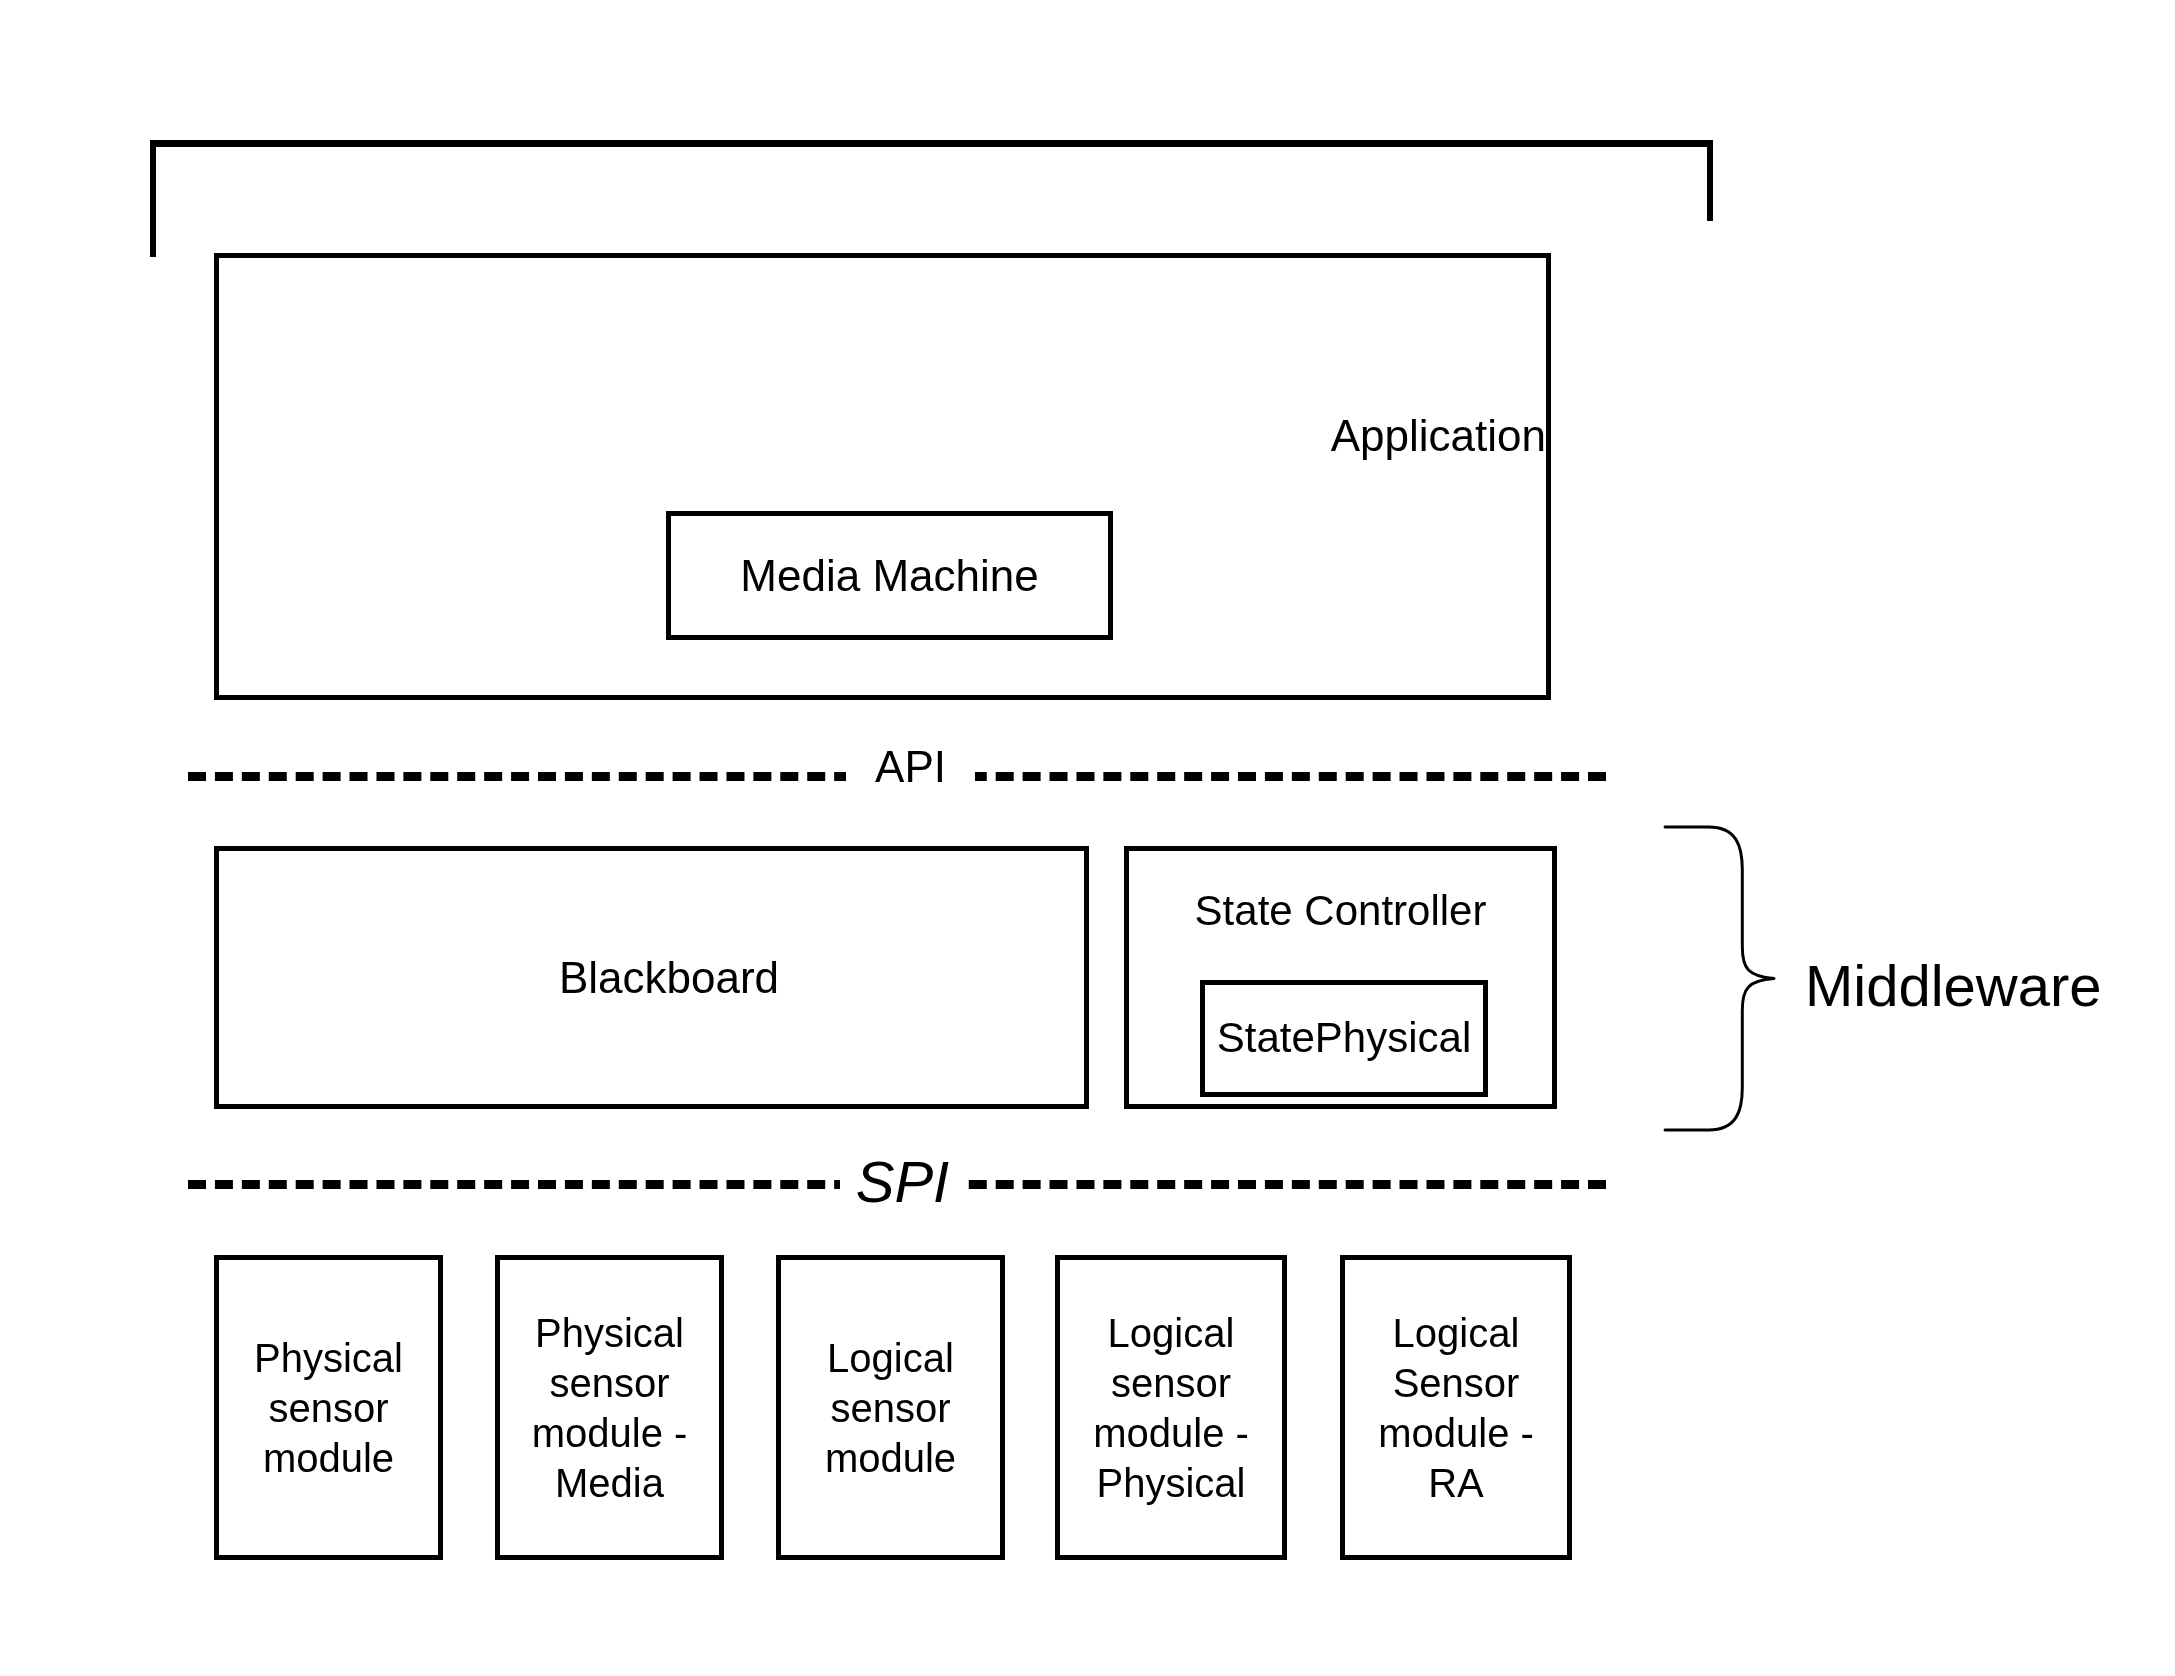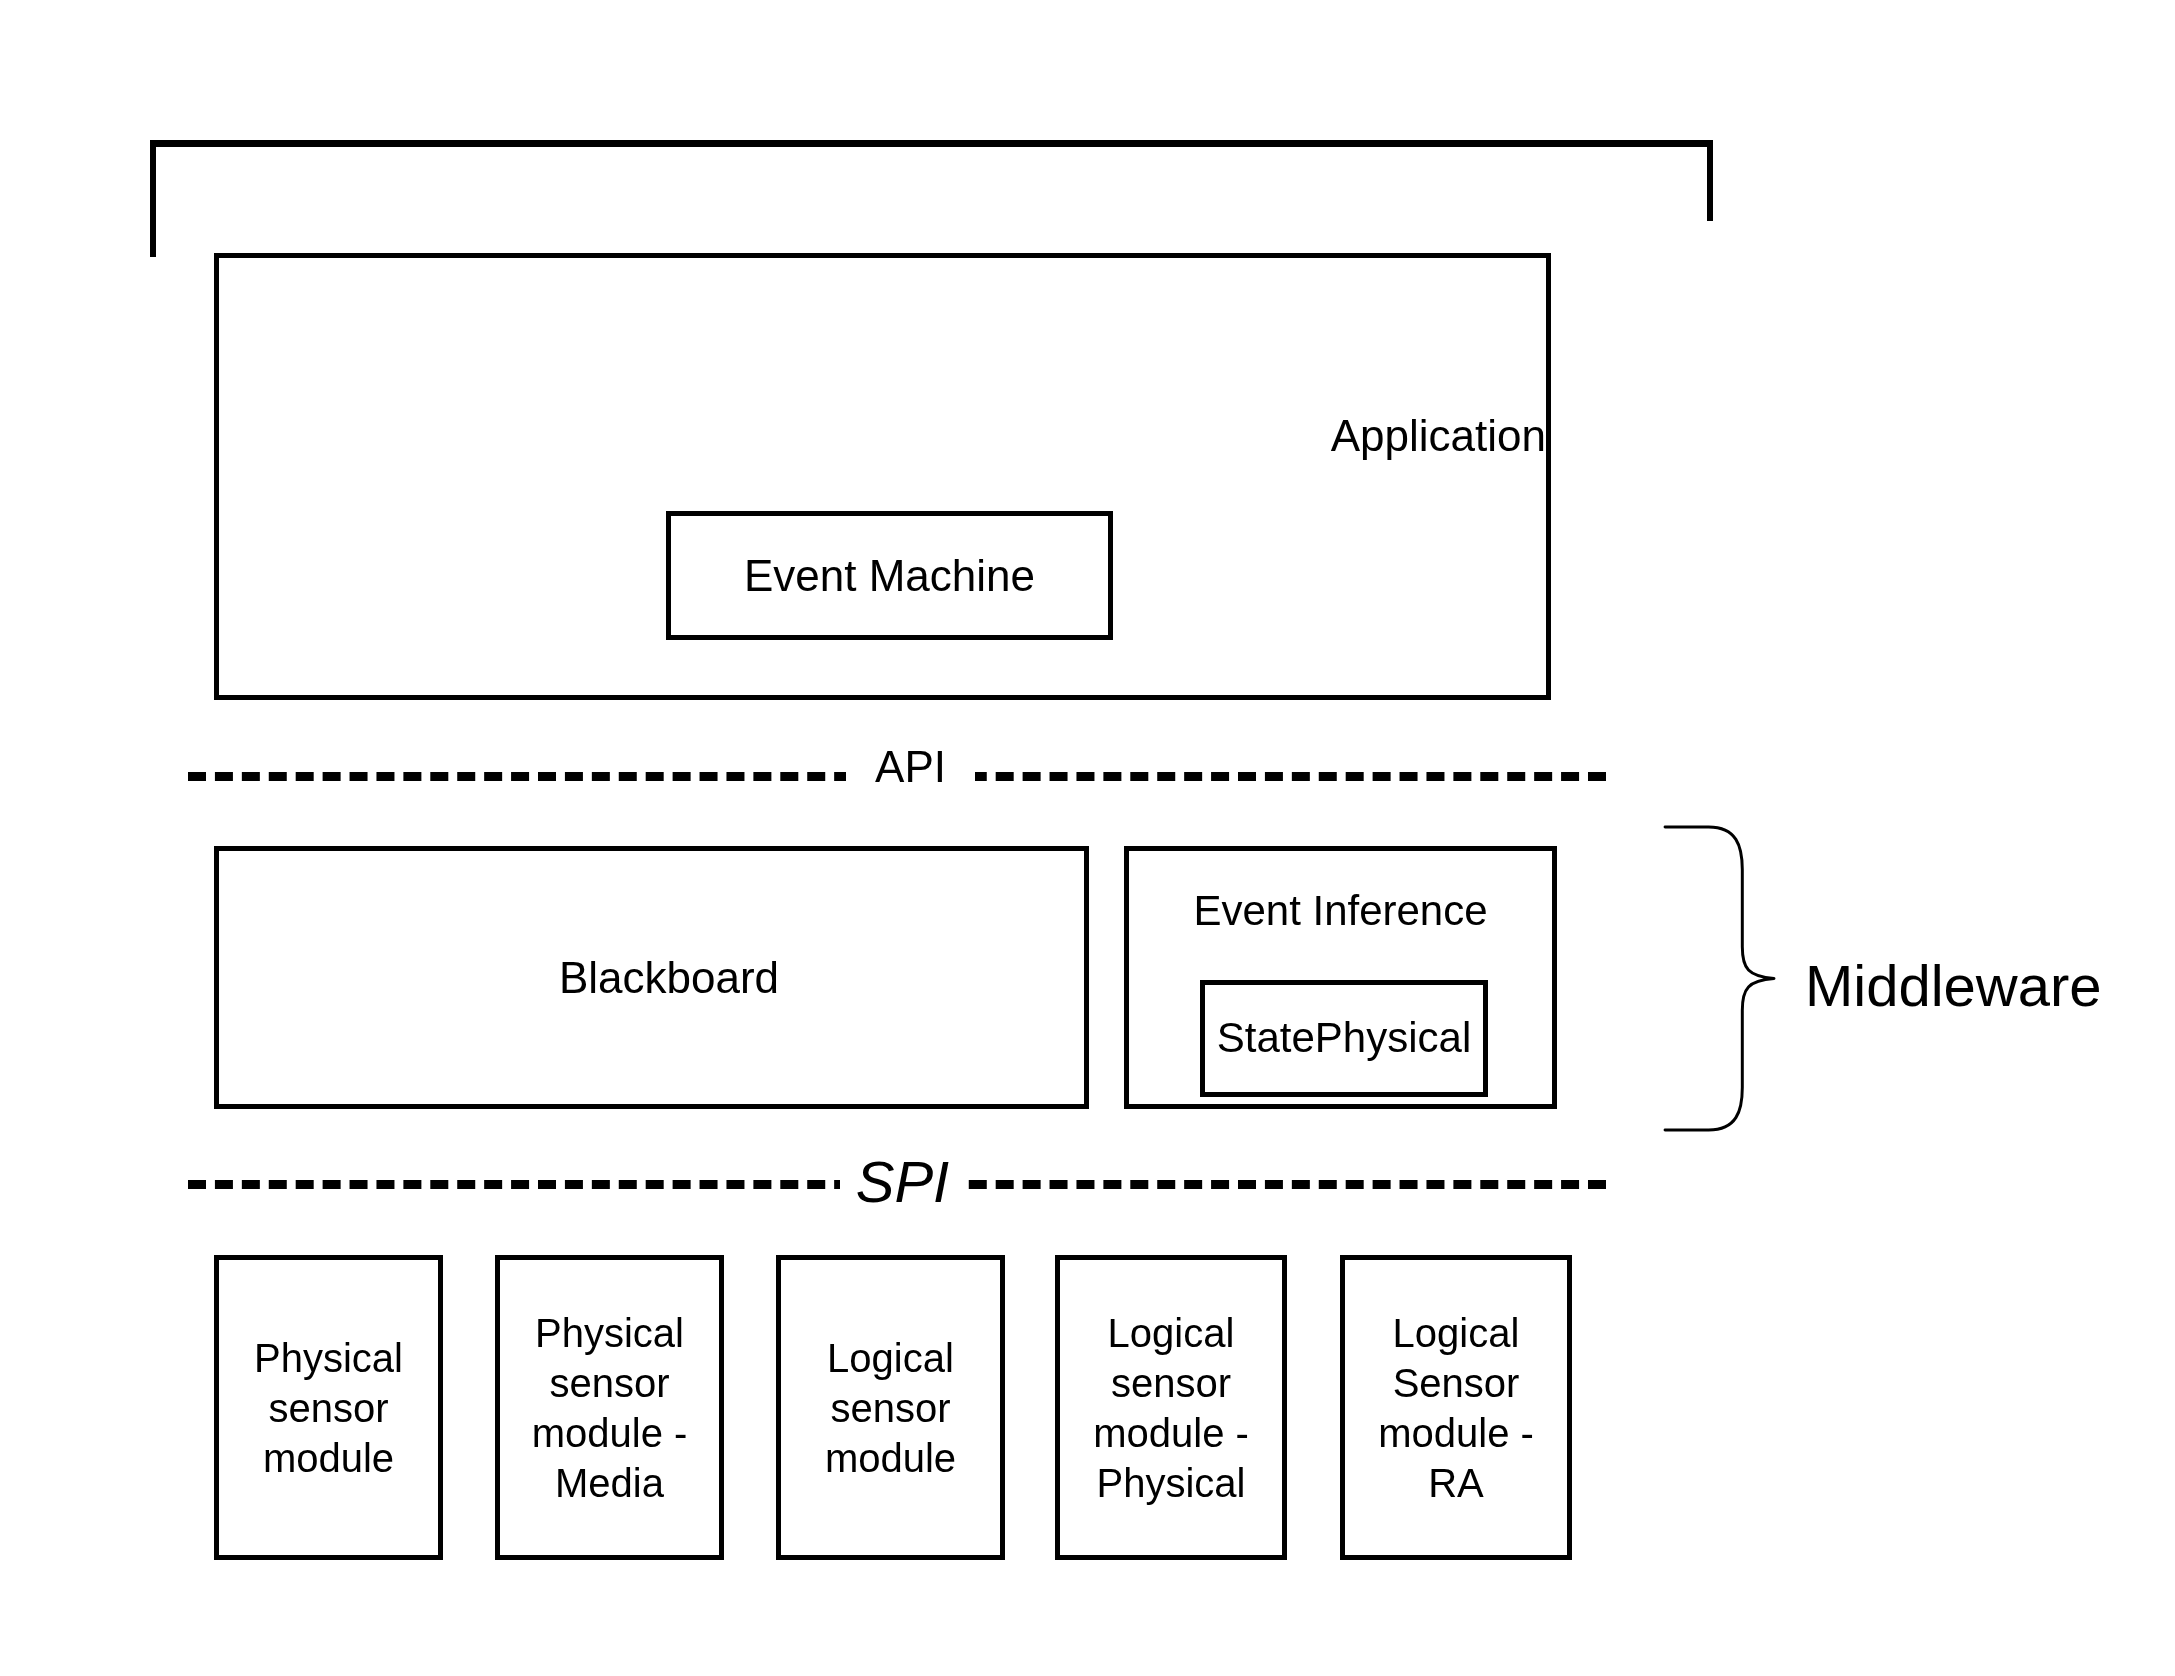--- a/index.html
+++ b/index.html
@@ -73,33 +73,33 @@
 
 <div id="canvas">
 
   <div class="bracket-line" style="left:150px; top:140px; width:1562px; height:7px;"></div>
   <div class="bracket-line" style="left:150px; top:140px; width:6px; height:117px;"></div>
   <div class="bracket-line" style="left:1707px; top:140px; width:6px; height:81px;"></div>
 
   <div class="box" style="left:214px; top:253px; width:1337px; height:447px; align-items:flex-start; justify-content:center;">
     <div class="label-top" style="top:150px; font-size:44px;text-align:right;">Application</div>
     <div class="box" style="left:447px; top:253px; width:447px; height:129px; font-size:44px;">
-      <span>Event Machine</span>
+      <span>Media Machine</span>
     </div>
   </div>
 
   <div class="dashed-rule" style="left:188px; top:772px; width:1418px;"></div>
   <div class="rule-label" style="left:846px; top:745px; width:121px; font-size:44px; padding:0 4px;">API</div>
 
   <div class="box" style="left:214px; top:846px; width:875px; height:263px; font-size:44px;padding-left:35px;">
     <span>Blackboard</span>
   </div>
 
   <div class="box" style="left:1124px; top:846px; width:433px; height:263px; align-items:flex-start; justify-content:center;">
-    <div class="label-top" style="top:34px; font-size:42px;">Event Inference</div>
+    <div class="label-top" style="top:34px; font-size:42px;">State Controller</div>
     <div class="box" style="left:71px; top:129px; width:288px; height:117px; font-size:42px; flex-direction:row;">
       <span>State</span>
       <span>Physical</span>
     </div>
   </div>
 
   <svg class="brace-svg" xmlns="http://www.w3.org/2000/svg" style="left:1663px; top:824px; width:119px; height:309px;" viewBox="0 0 120 312" fill="none">
     <path d="M2 3 H46 C74 3 80 22 80 46 V124 C80 146 86 154 112 156 C86 158 80 166 80 188 V266 C80 290 74 309 46 309 H2" stroke="#000000" stroke-width="3" fill="none" stroke-linecap="round" stroke-linejoin="round"></path>
   </svg>
   <div class="plain-text" style="left:1805px; top:952px; font-size:58px;">Middleware</div>

